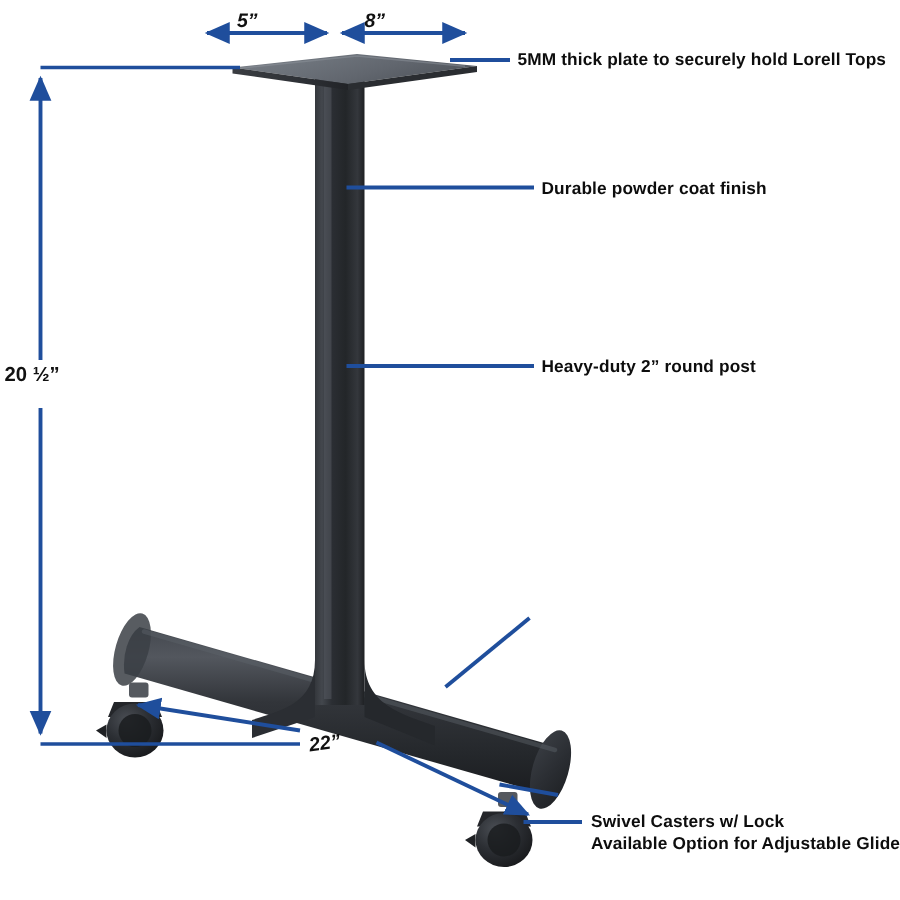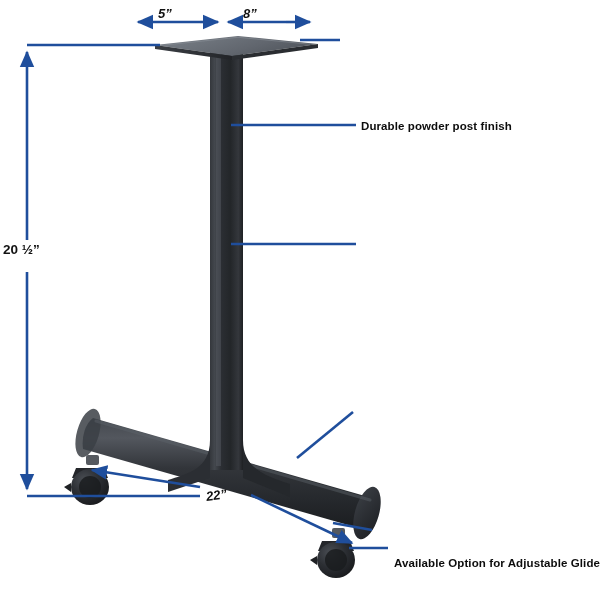--- a/index.html
+++ b/index.html
@@ -169,21 +169,24 @@
     <g stroke="#1F4E9C" fill="none" stroke-width="2.6">
       <line x1="340" y1="40" x2="300" y2="40"></line>
       <line x1="356" y1="125" x2="231" y2="125"></line>
       <line x1="356" y1="244" x2="231" y2="244"></line>
       <line x1="353" y1="412" x2="297" y2="458"></line>
       <line x1="388" y1="548" x2="349" y2="548"></line>
       <line x1="372" y1="530" x2="333" y2="523"></line>
     </g>
   </svg>
 
-  <div id="t-anno-powder" class="anno-text">Durable powder post finish</div>
+  <div id="t-anno-plate" class="anno-text">5MM thick plate to securely hold Lorell Tops</div>
+  <div id="t-anno-powder" class="anno-text">Durable powder coat finish</div>
+  <div id="t-anno-post" class="anno-text">Heavy-duty 2” round post</div>
+  <div id="t-anno-caster" class="anno-text">Swivel Casters w/ Lock</div>
   <div id="t-anno-caster2" class="anno-text">Available Option for Adjustable Glides</div>
 
   <div id="t-dim-5" class="dim-text italic">5”</div>
   <div id="t-dim-8" class="dim-text italic">8”</div>
   <div id="t-dim-height" class="dim-text">20 ½”</div>
   <div id="t-dim-width" class="dim-text italic">22”</div>
 
 </div>
 
 </body></html>

